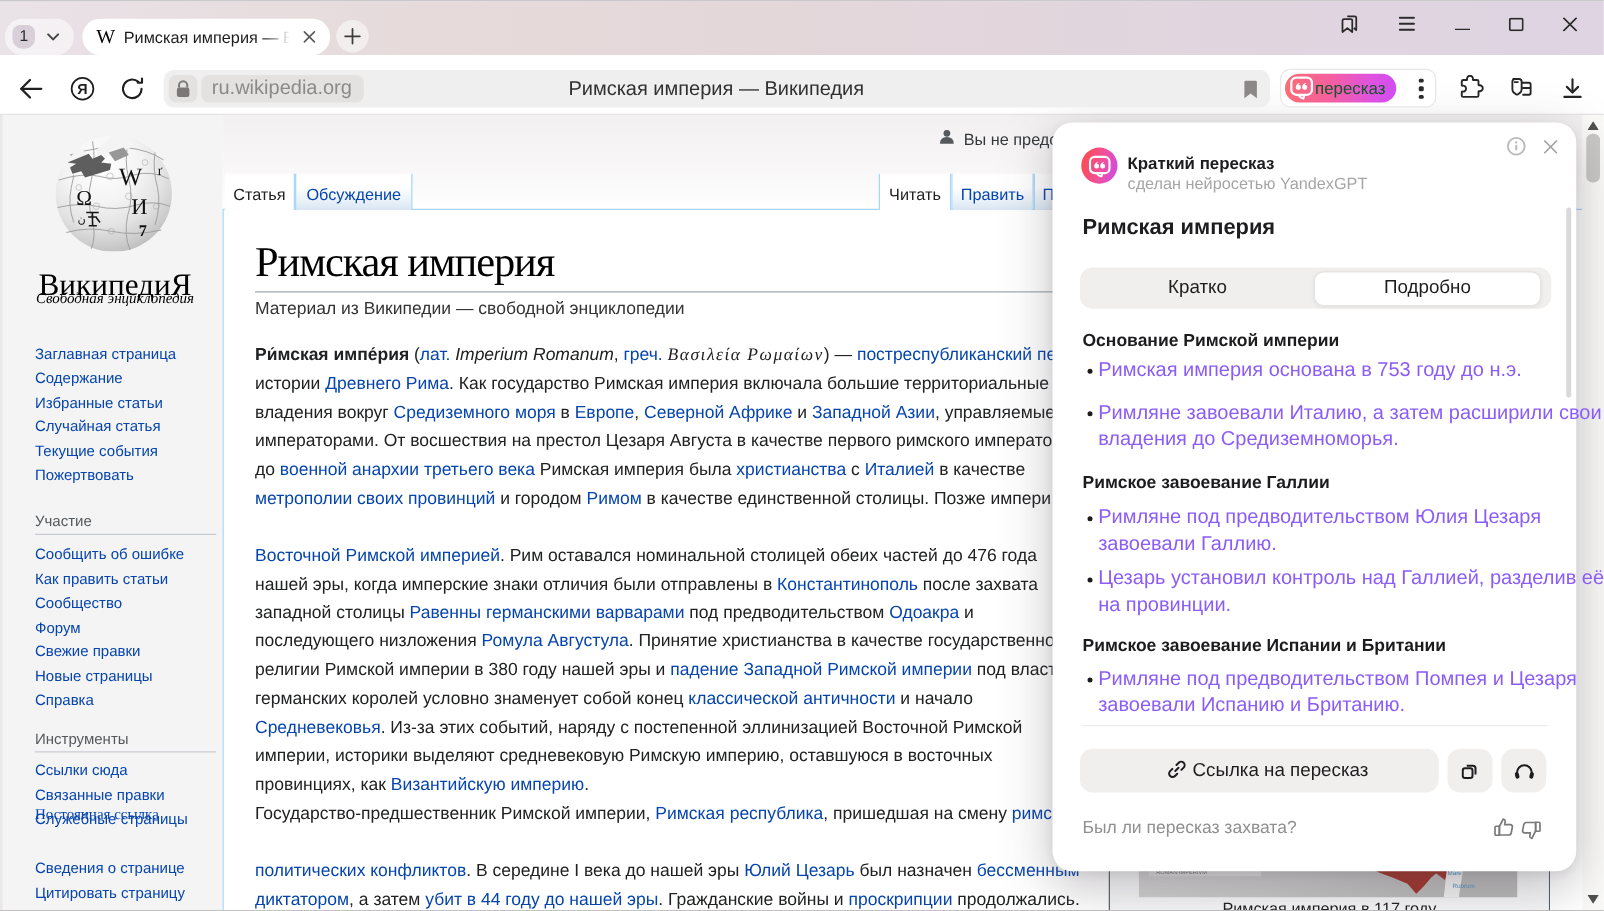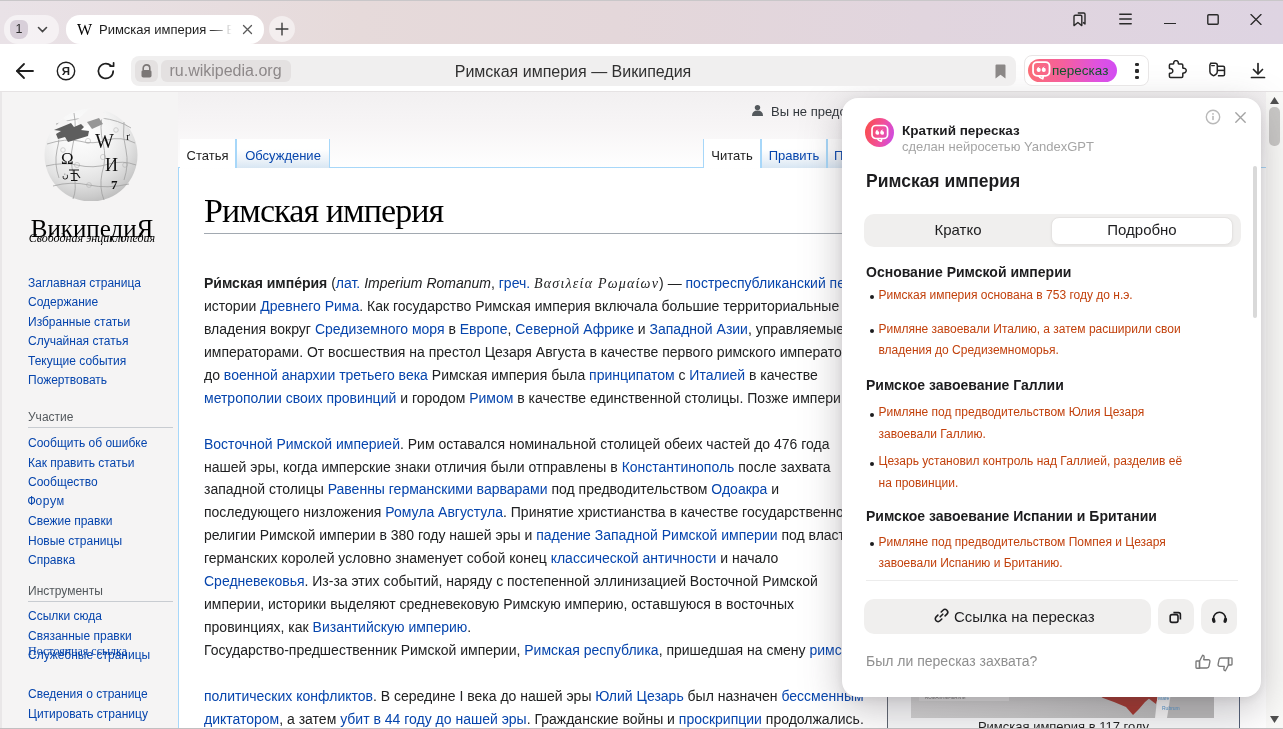--- a/index.html
+++ b/index.html
@@ -9,21 +9,21 @@
 #pagegrad{position:absolute;left:178px;top:0;width:1088px;height:78px;background:linear-gradient(#f2f0f1 0%,#f7f5f6 45%,#ffffff 100%);}
 #sidebg{position:absolute;left:0;top:0;width:178px;height:637px;background:#f5f4f4;border-left:2px solid #e9e7e8;box-sizing:border-box;}
 .tl{position:absolute;white-space:nowrap;font-size:14px;line-height:23px;color:#202122;}
 a,.bl{color:#0645ad;text-decoration:none;}
 .sbl{position:absolute;white-space:nowrap;font-size:12px;color:#0645ad;}
 .tab{position:absolute;top:47px;height:29px;box-sizing:border-box;font-size:13px;text-align:center;line-height:33px;}
 .tabi{background:linear-gradient(#ffffff 35%,#eaf1f8 75%,#d8e6f3 100%);border-left:1px solid #a7d7f9;border-right:1px solid #a7d7f9;color:#0645ad;}
 .taba{background:#fff;border-left:1px solid #a7d7f9;border-right:1px solid #a7d7f9;color:#222;}
 #panel{position:absolute;left:842px;top:98px;width:419px;height:599px;background:#fff;border-radius:16px;box-shadow:0 12px 40px rgba(90,80,90,0.35),0 2px 8px rgba(0,0,0,0.08);}
 .ph{position:absolute;white-space:nowrap;font-weight:bold;font-size:14px;color:#1c1c1e;}
-.pb{position:absolute;white-space:nowrap;font-size:12px;color:#c2410c;}
+.pb{position:absolute;white-space:nowrap;font-size:16px;color:#8b5cf6;}
 .dot{position:absolute;width:4px;height:4px;border-radius:50%;background:#1c1c1e;}
 .gbtn{position:absolute;background:#f0efee;border-radius:10px;}
 </style></head>
 <body>
 <div id="win">
 <div id="tabbar"></div>
 <div id="toolbar"></div>
 <div id="page">
 <div id="sidebg"></div>
 <div id="pagegrad"></div>
@@ -84,21 +84,21 @@
 <div class="sbl" style="left:28px;top:203px;">Содержание</div>
 <div class="sbl" style="left:28px;top:223px;">Избранные статьи</div>
 <div class="sbl" style="left:28px;top:242px;">Случайная статья</div>
 <div class="sbl" style="left:28px;top:262px;">Текущие события</div>
 <div class="sbl" style="left:28px;top:281px;">Пожертвовать</div>
 <div class="abs" style="left:28px;top:318px;font-size:12px;color:#54595d;">Участие</div>
 <div class="abs" style="left:28px;top:335px;width:145px;height:1px;background:#c8ccd1;"></div>
 <div class="sbl" style="left:28px;top:344px;">Сообщить об ошибке</div>
 <div class="sbl" style="left:28px;top:364px;">Как править статьи</div>
 <div class="sbl" style="left:28px;top:383px;">Сообщество</div>
-<div class="sbl" style="left:28px;top:403px;font-family:Liberation Mono, monospace;">Форум</div>
+<div class="sbl" style="left:28px;top:403px;">Форум</div>
 <div class="sbl" style="left:28px;top:422px;">Свежие правки</div>
 <div class="sbl" style="left:28px;top:442px;">Новые страницы</div>
 <div class="sbl" style="left:28px;top:461px;">Справка</div>
 <div class="abs" style="left:28px;top:492px;font-size:12px;color:#54595d;">Инструменты</div>
 <div class="abs" style="left:28px;top:509px;width:145px;height:1px;background:#c8ccd1;"></div>
 <div class="sbl" style="left:28px;top:517px;">Ссылки сюда</div>
 <div class="sbl" style="left:28px;top:537px;">Связанные правки</div>
 <div class="sbl" style="left:28px;top:556px;">Служебные страницы</div>
 <div class="sbl" style="left:28px;top:552px;font-family:Liberation Serif, serif;">Постоянная ссылка</div>
 <div class="sbl" style="left:28px;top:595px;">Сведения о странице</div>
@@ -113,25 +113,26 @@
         </svg></div>
 <div class="abs" style="left:771px;top:12px;font-size:13px;color:#33383d;white-space:nowrap;">Вы не представились системе</div>
 <div class="tab tabi" style="left:236px;width:94px;">Обсуждение</div>
 <div class="tab taba" style="left:180px;width:56px;border-left:none;">Статья</div>
 <div class="tab tabi" style="left:761px;width:66px;">Править</div>
 <div class="tab tabi" style="left:827px;width:90px;text-align:left;padding-left:6px;">Просмотр</div>
 <div class="tab taba" style="left:703px;width:58px;">Читать</div>
 
 <div class="abs" style="left:204px;top:100px;font-family:'Liberation Serif',serif;font-size:34px;line-height:37px;letter-spacing:-0.9px;color:#000;white-space:nowrap;">Римская империя</div>
 <div class="abs" style="left:204px;top:141px;width:1049px;height:1px;background:#a2a9b1;"></div>
+<div class="abs" style="left:204px;top:146px;font-size:14px;color:#343434;white-space:nowrap;">Материал из Википедии — свободной энциклопедии</div>
 <div class="tl" style="left:204px;top:180.3px;"><b>Ри́мская импе́рия</b> (<a>лат.</a> <i>Imperium Romanum</i>, <a>греч.</a> <i style="font-family:'Liberation Serif',serif;letter-spacing:1.2px;">Βασιλεία Ρωμαίων</i>) — <a>постреспубликанский пе</a></div>
 <div class="tl" style="left:204px;top:203.2px;">истории <a>Древнего Рима</a>. Как государство Римская империя включала большие территориальные</div>
 <div class="tl" style="left:204px;top:226.1px;">владения вокруг <a>Средиземного моря</a> в <a>Европе</a>, <a>Северной Африке</a> и <a>Западной Азии</a>, управляемые</div>
 <div class="tl" style="left:204px;top:249px;">императорами. От восшествия на престол Цезаря Августа в качестве первого римского императо</div>
-<div class="tl" style="left:204px;top:271.9px;">до <a>военной анархии третьего века</a> Римская империя была <a>принципатом</a> с <a>Италией</a> в качестве</div>
+<div class="tl" style="left:204px;top:271.9px;">до <a>военной анархии третьего века</a> Римская империя была <a>христианства</a> с <a>Италией</a> в качестве</div>
 <div class="tl" style="left:204px;top:294.8px;"><a>метрополии своих провинций</a> и городом <a>Римом</a> в качестве единственной столицы. Позже импери</div>
 <div class="tl" style="left:204px;top:340.6px;"><a>Восточной Римской империей</a>. Рим оставался номинальной столицей обеих частей до 476 года</div>
 <div class="tl" style="left:204px;top:363.5px;">нашей эры, когда имперские знаки отличия были отправлены в <a>Константинополь</a> после захвата</div>
 <div class="tl" style="left:204px;top:386.4px;">западной столицы <a>Равенны германскими варварами</a> под предводительством <a>Одоакра</a> и</div>
 <div class="tl" style="left:204px;top:409.3px;">последующего низложения <a>Ромула Августула</a>. Принятие христианства в качестве государственно</div>
 <div class="tl" style="left:204px;top:432.2px;">религии Римской империи в 380 году нашей эры и <a>падение Западной Римской империи</a> под власт</div>
 <div class="tl" style="left:204px;top:455.1px;">германских королей условно знаменует собой конец <a>классической античности</a> и начало</div>
 <div class="tl" style="left:204px;top:478px;"><a>Средневековья</a>. Из-за этих событий, наряду с постепенной эллинизацией Восточной Римской</div>
 <div class="tl" style="left:204px;top:500.9px;">империи, историки выделяют средневековую Римскую империю, оставшуюся в восточных</div>
 <div class="tl" style="left:204px;top:523.8px;">провинциях, как <a>Византийскую империю</a>.</div>

